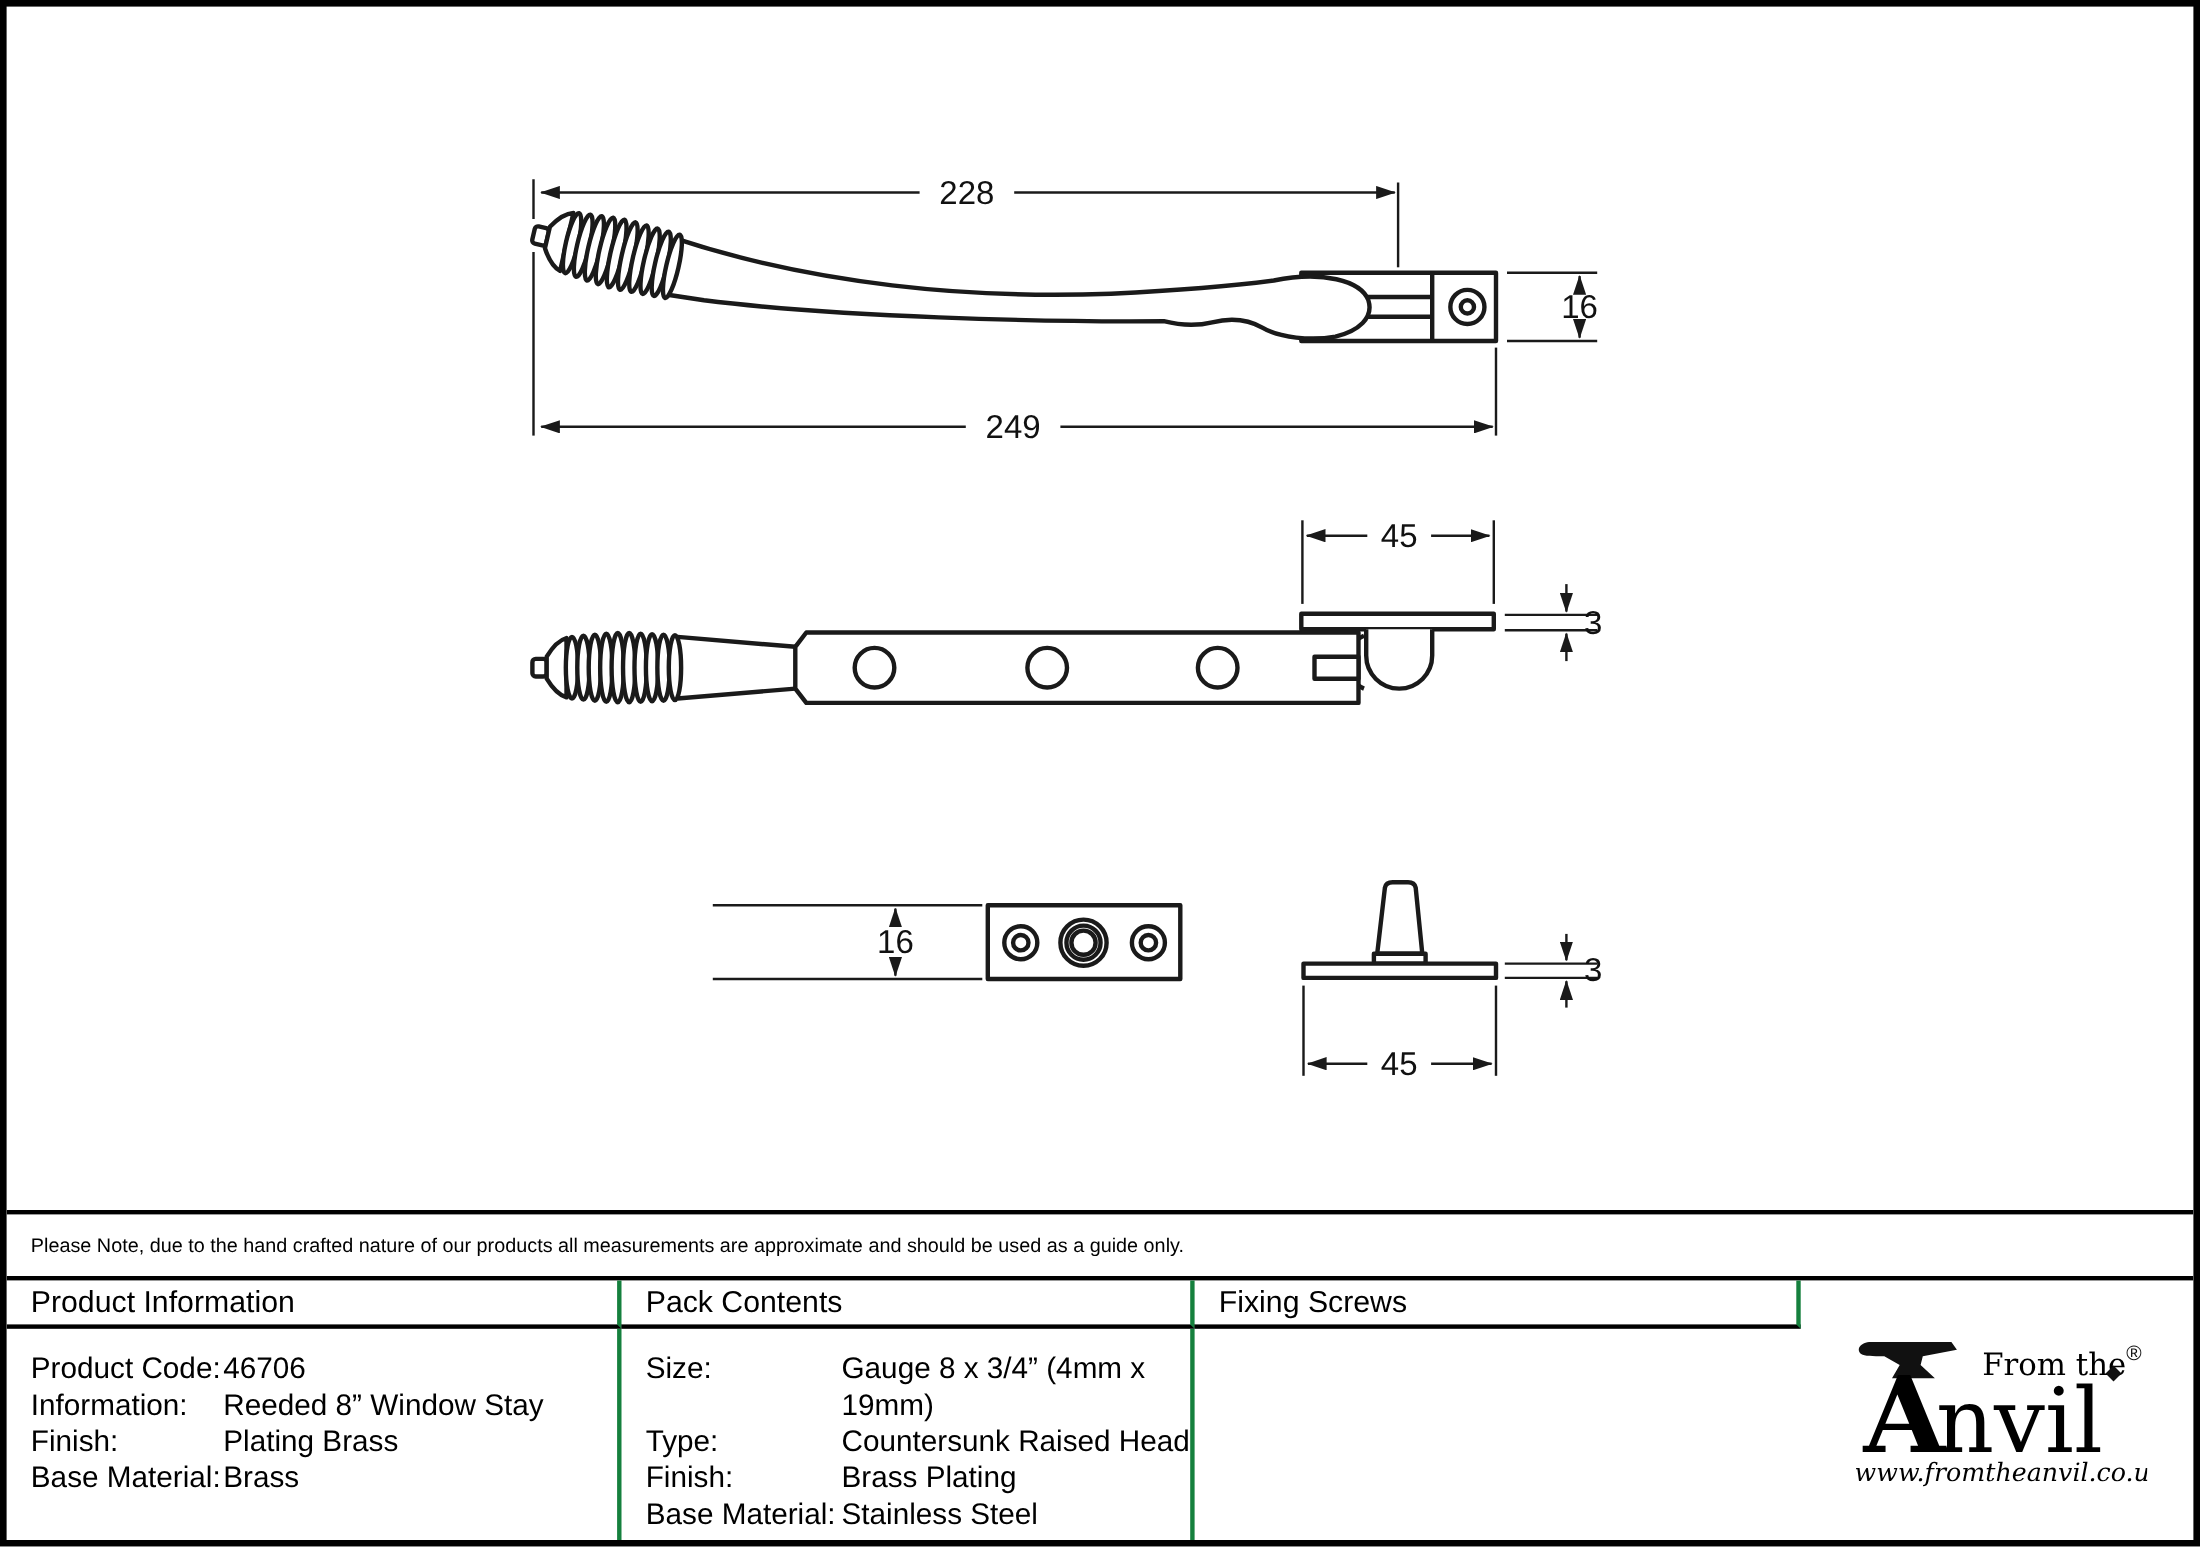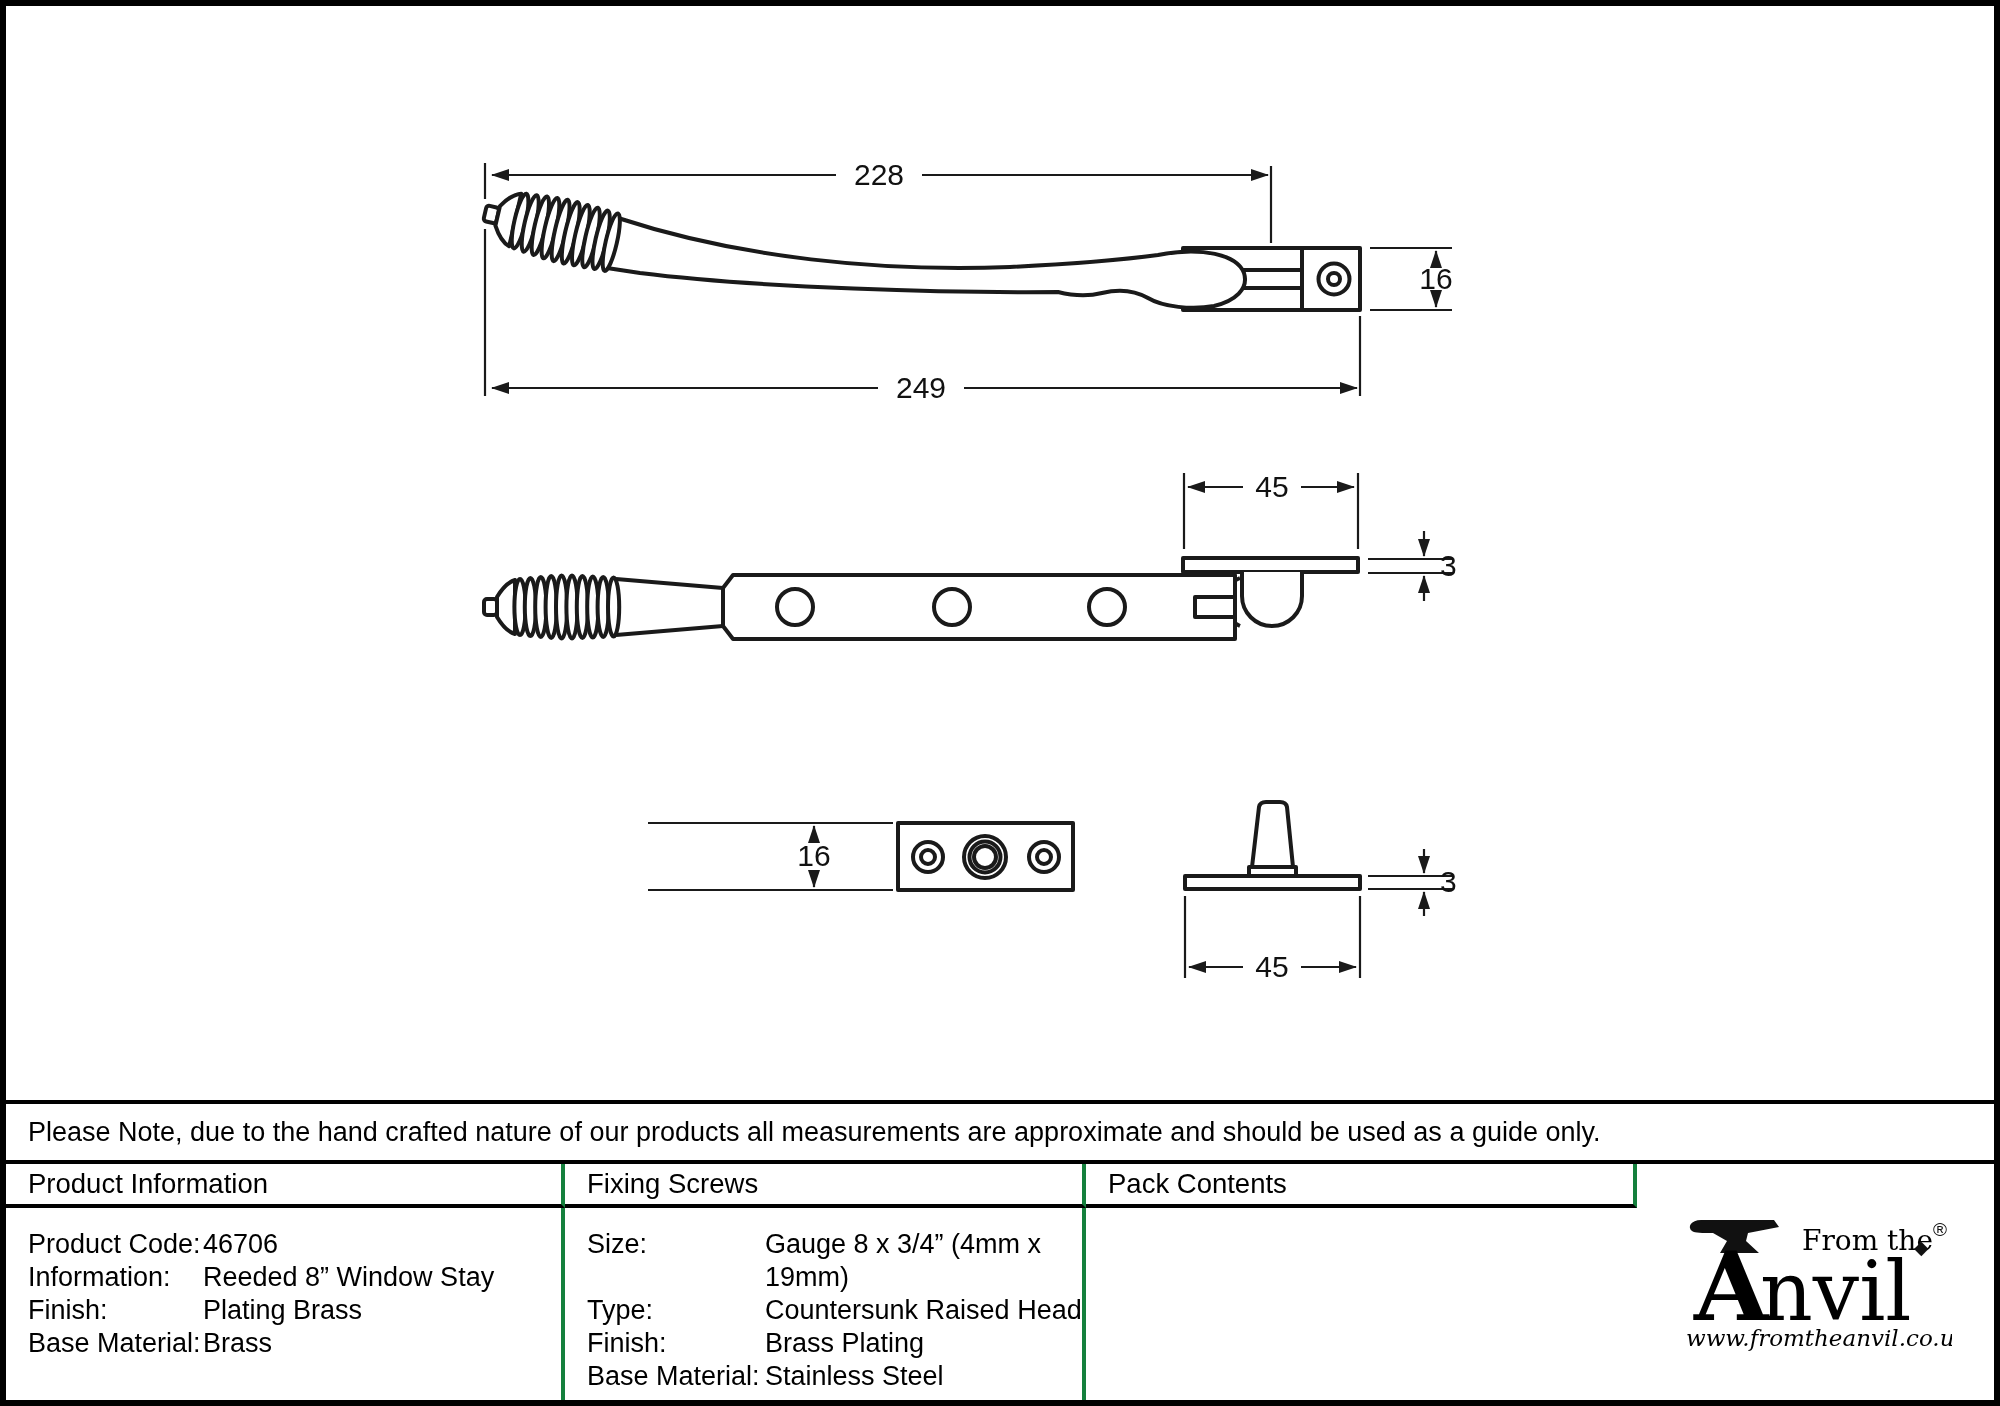--- a/index.html
+++ b/index.html
@@ -5,21 +5,21 @@
   html,body{margin:0;padding:0;background:#9a9a9a;}
   .page{
     width:2000px;height:1406px;background:#fff;border:6px solid #000;
     box-sizing:border-box;display:flex;flex-direction:column;
     font-family:"Liberation Sans",sans-serif;color:#000;position:relative;overflow:hidden;
   }
   .drawing{height:1094px;flex:none;}
   .drawing svg{display:block;}
   .note-row{
     flex:none;box-sizing:border-box;height:60px;border-top:4px solid #000;
-    display:flex;align-items:center;padding-left:22px;font-size:27px;
+    display:flex;align-items:center;padding-left:22px;font-size:18px;
   }
   .spec{
     flex:1;border-top:4px solid #000;display:grid;
     grid-template-columns:559px 521px 551px 1fr;
     grid-template-rows:44px 1fr;
   }
   .cell{box-sizing:border-box;}
   .br{border-right:4px solid #15803d;}
   .head{border-bottom:4px solid #000;display:flex;align-items:center;padding-left:22px;font-size:27.5px;}
   .body-cell{padding:20px 0 4px 22px;font-size:27px;line-height:33px;}
@@ -169,24 +169,24 @@
   <div class="note-row">
     <span>Please Note, due to the hand crafted nature of our products all measurements are approximate and should be used as a guide only.</span>
   </div>
 
   <div class="spec">
 
     <div class="cell head br">
       <span>Product Information</span>
     </div>
     <div class="cell head br">
+      <span>Pack Contents</span>
+    </div>
+    <div class="cell head br">
       <span>Fixing Screws</span>
-    </div>
-    <div class="cell head br">
-      <span>Pack Contents</span>
     </div>
 
     <div class="cell logo-cell">
       <svg width="272" height="140" viewBox="0 0 272 140">
         <path fill="#111" d="M 12,19 C 7,15 11,8 21,8 L 94,8 L 99,15 L 68,21 L 66,29 L 79,41 L 40,41 L 47,29 L 33,21 C 22,21 15,21 12,19 Z"></path>
         <text class="serif" x="14" y="108" font-size="96" font-weight="bold">A</text>
         <text class="serif" x="80" y="108" font-size="82">nvil</text>
         <text class="serif" x="122" y="38" font-size="28">From the</text>
         <text x="234" y="42" font-size="19" fill="#111">◆</text>
         <text x="253" y="24" font-size="19" fill="#111">®</text>

